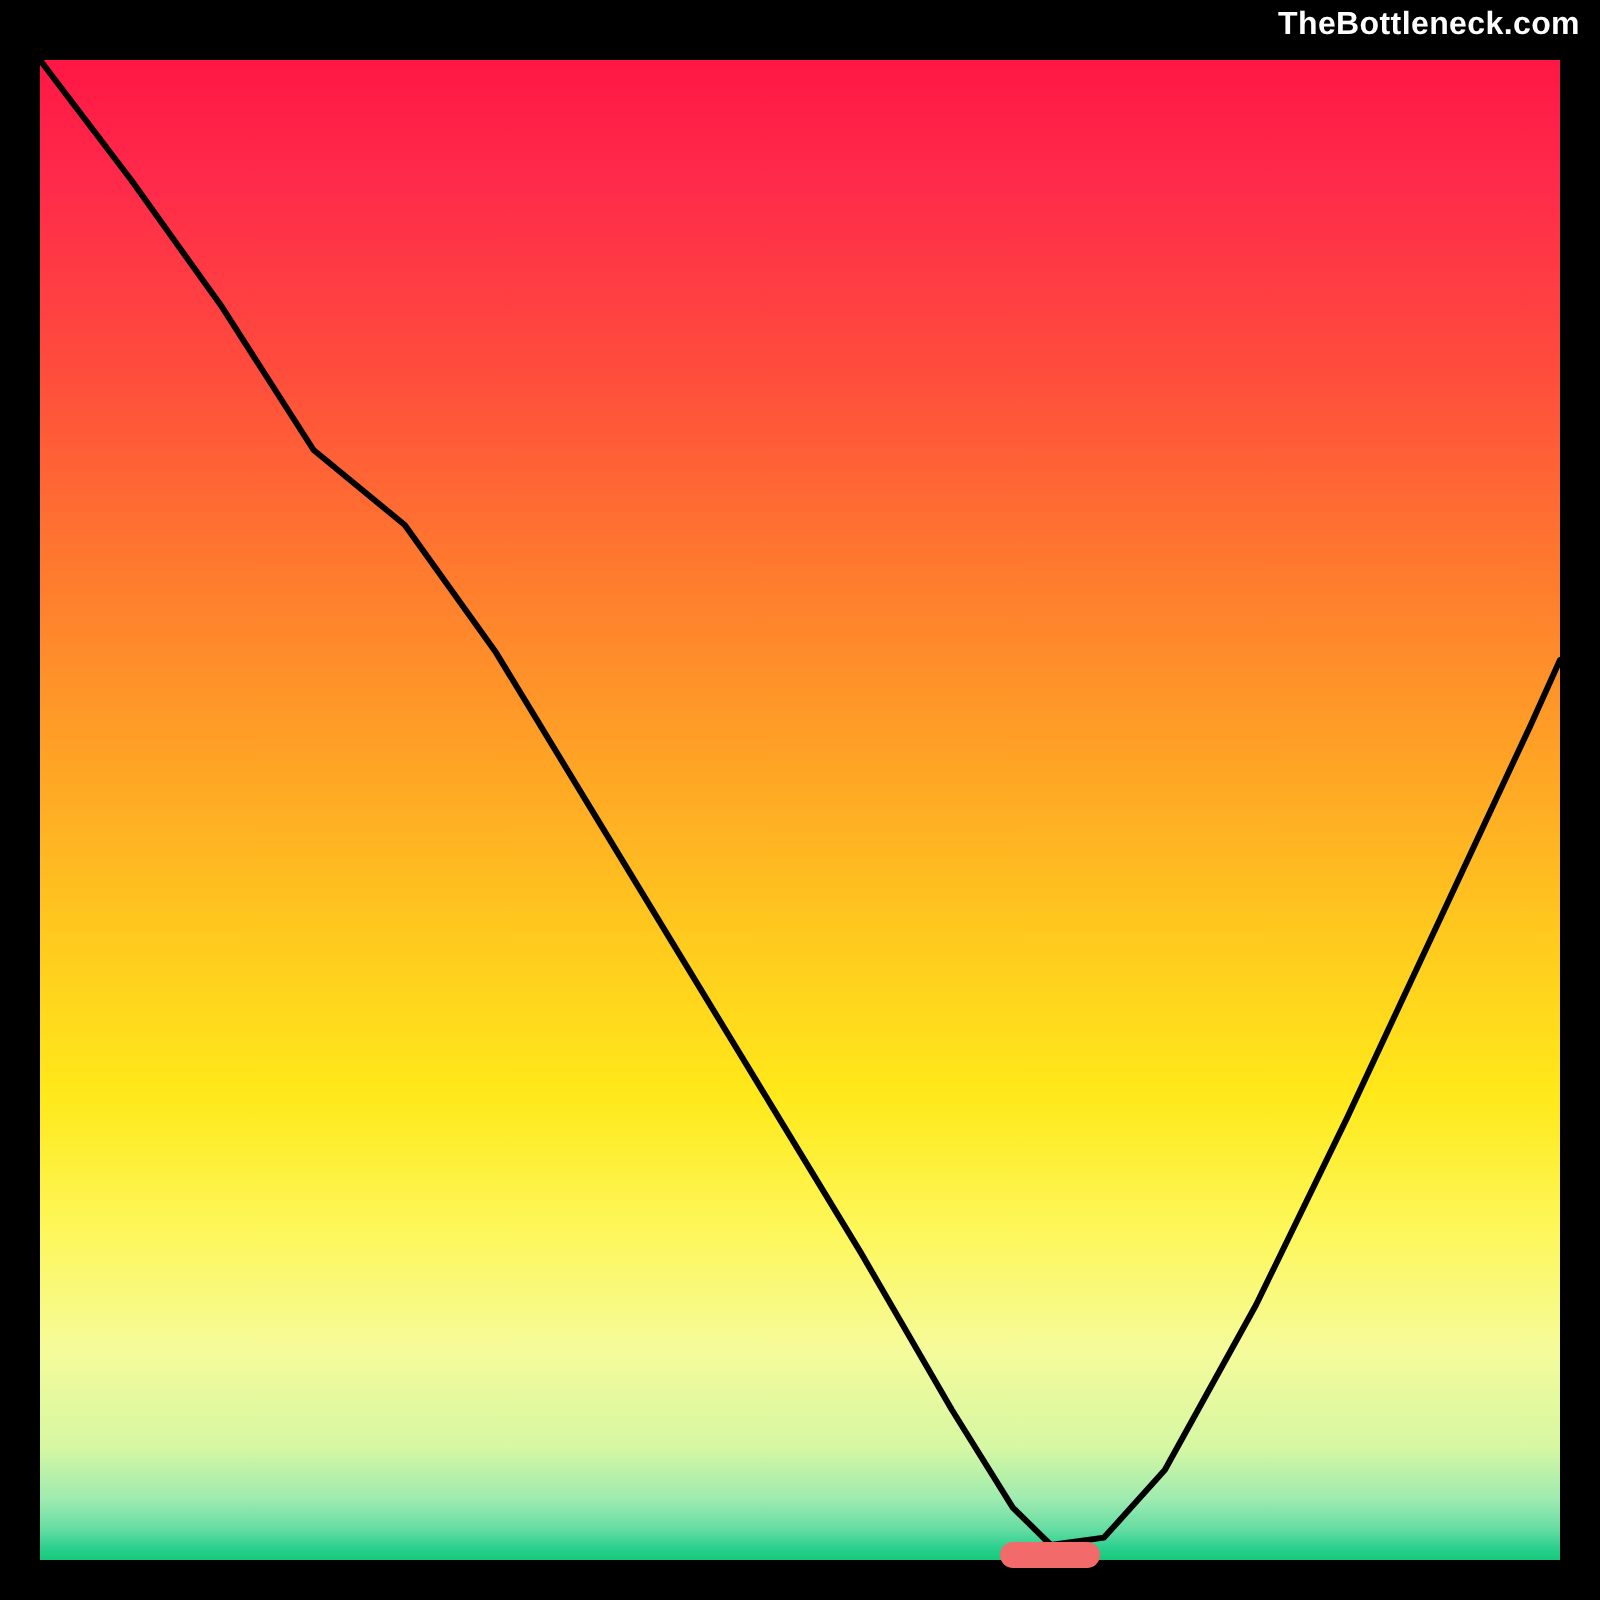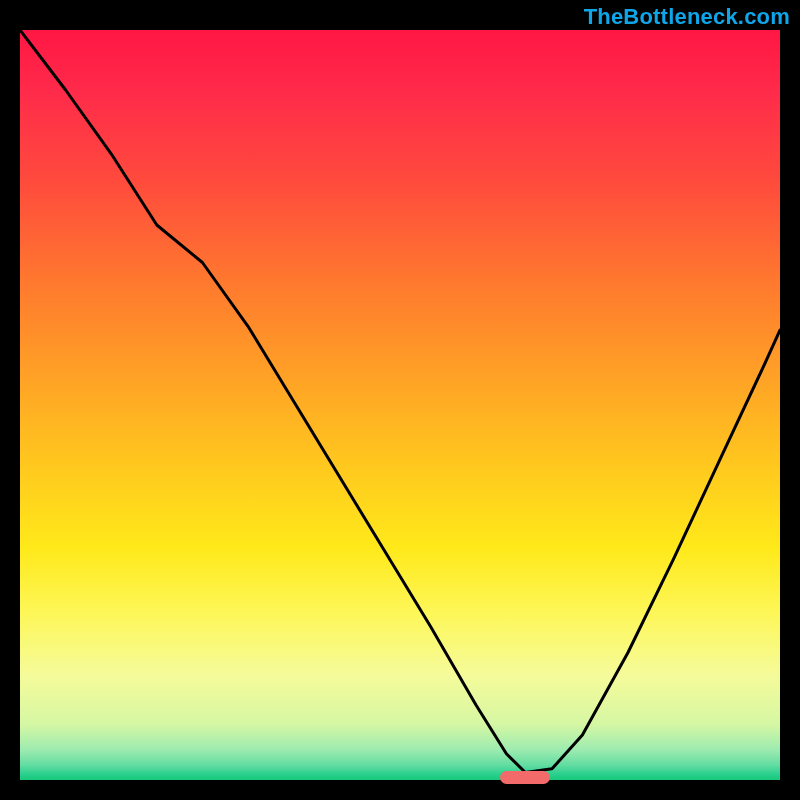--- a/index.html
+++ b/index.html
@@ -14,22 +14,22 @@
   .frame {
     position: relative;
     width: 800px;
     height: 800px;
     background: #000;
   }
   .watermark {
     position: absolute;
     top: 4px;
     right: 10px;
-    color: #0ea5e9;
-    font-size: 22px;
+    color: #ffffff;
+    font-size: 16px;
     font-weight: 600;
     letter-spacing: 0.2px;
     user-select: none;
   }
   .plot-area {
     position: absolute;
     left: 20px;
     top: 30px;
     width: 760px;
     height: 750px;

